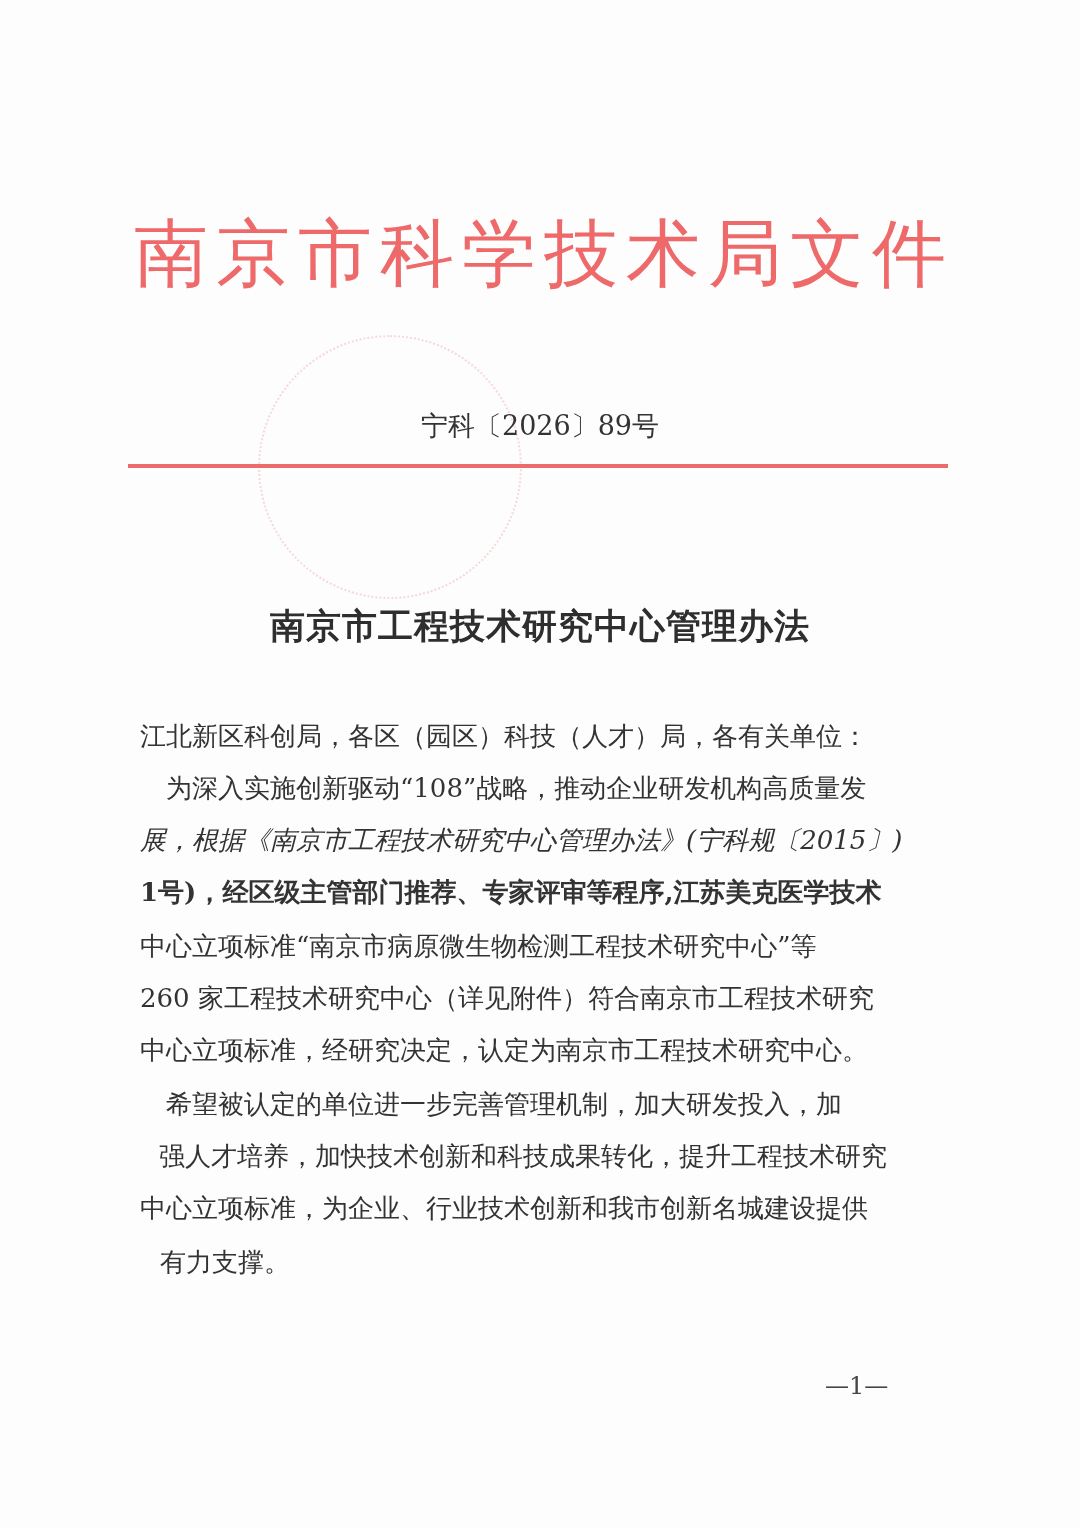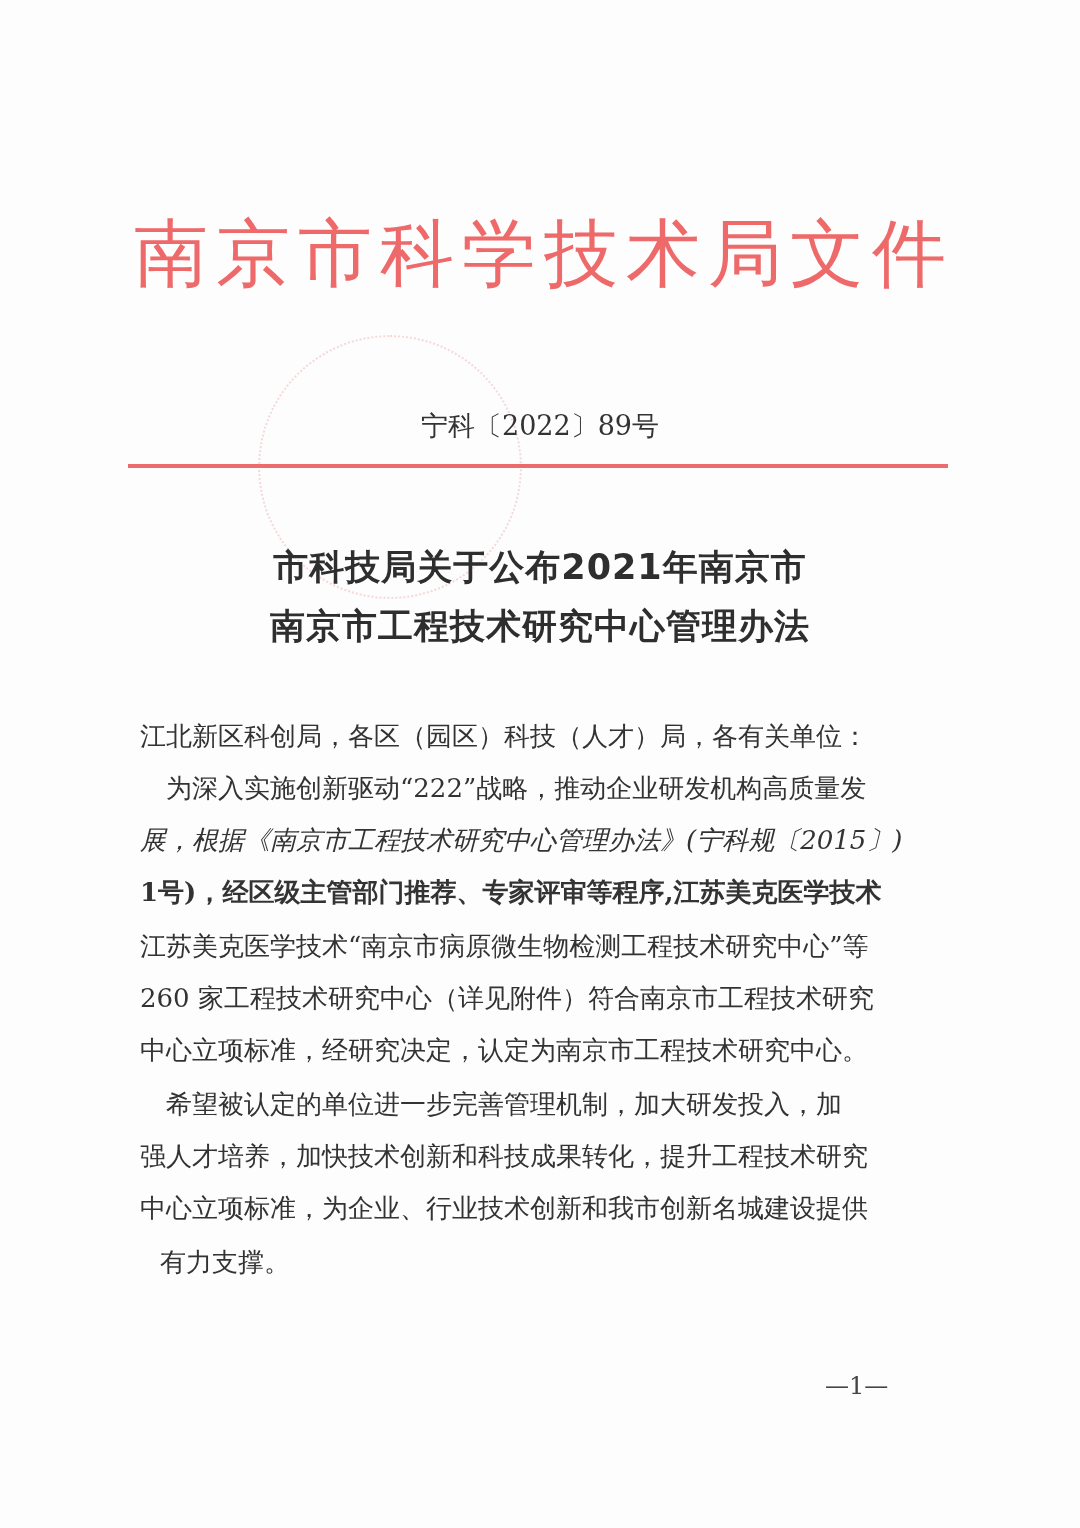--- a/index.html
+++ b/index.html
@@ -30,34 +30,33 @@
     <span>学</span>
     <span>技</span>
     <span>术</span>
     <span>局</span>
     <span>文</span>
     <span>件</span>
   </div>
 
   <div class="seal"></div>
 
-  <div class="docno">宁科〔2022〕89号</div>
+  <div class="docno">宁科〔2026〕89号</div>
   <div class="red-rule"></div>
 
-  <div class="title l1">市科技局关于公布2021年南京市</div>
   <div class="title l2">南京市工程技术研究中心管理办法</div>
 
   <div class="body" style="top:716px;">
     <div class="line" style="top:0px;">江北新区科创局，各区（园区）科技（人才）局，各有关单位：</div>
-    <div class="line" style="top:52px;">　为深入实施创新驱动“222”战略，推动企业研发机构高质量发</div>
+    <div class="line" style="top:52px;">　为深入实施创新驱动“108”战略，推动企业研发机构高质量发</div>
     <div class="line" style="top:104px;font-style:italic;">展，根据《南京市工程技术研究中心管理办法》(宁科规〔2015〕)</div>
     <div class="line" style="top:156px;font-weight:bold;">1号)，经区级主管部门推荐、专家评审等程序,江苏美克医学技术</div>
-    <div class="line" style="top:210px;">江苏美克医学技术“南京市病原微生物检测工程技术研究中心”等</div>
+    <div class="line" style="top:210px;">中心立项标准“南京市病原微生物检测工程技术研究中心”等</div>
     <div class="line" style="top:262px;">260 家工程技术研究中心（详见附件）符合南京市工程技术研究</div>
     <div class="line" style="top:314px;">中心立项标准，经研究决定，认定为南京市工程技术研究中心。</div>
     <div class="line" style="top:368px;">　希望被认定的单位进一步完善管理机制，加大研发投入，加</div>
-    <div class="line" style="top:420px;">强人才培养，加快技术创新和科技成果转化，提升工程技术研究</div>
+    <div class="line" style="top:420px;margin-left:19px;">强人才培养，加快技术创新和科技成果转化，提升工程技术研究</div>
     <div class="line" style="top:472px;">中心立项标准，为企业、行业技术创新和我市创新名城建设提供</div>
     <div class="line" style="top:526px;margin-left:20px;">有力支撑。</div>
   </div>
 
   <div class="pagenum">—1—</div>
 </div>
 
 </body></html>

